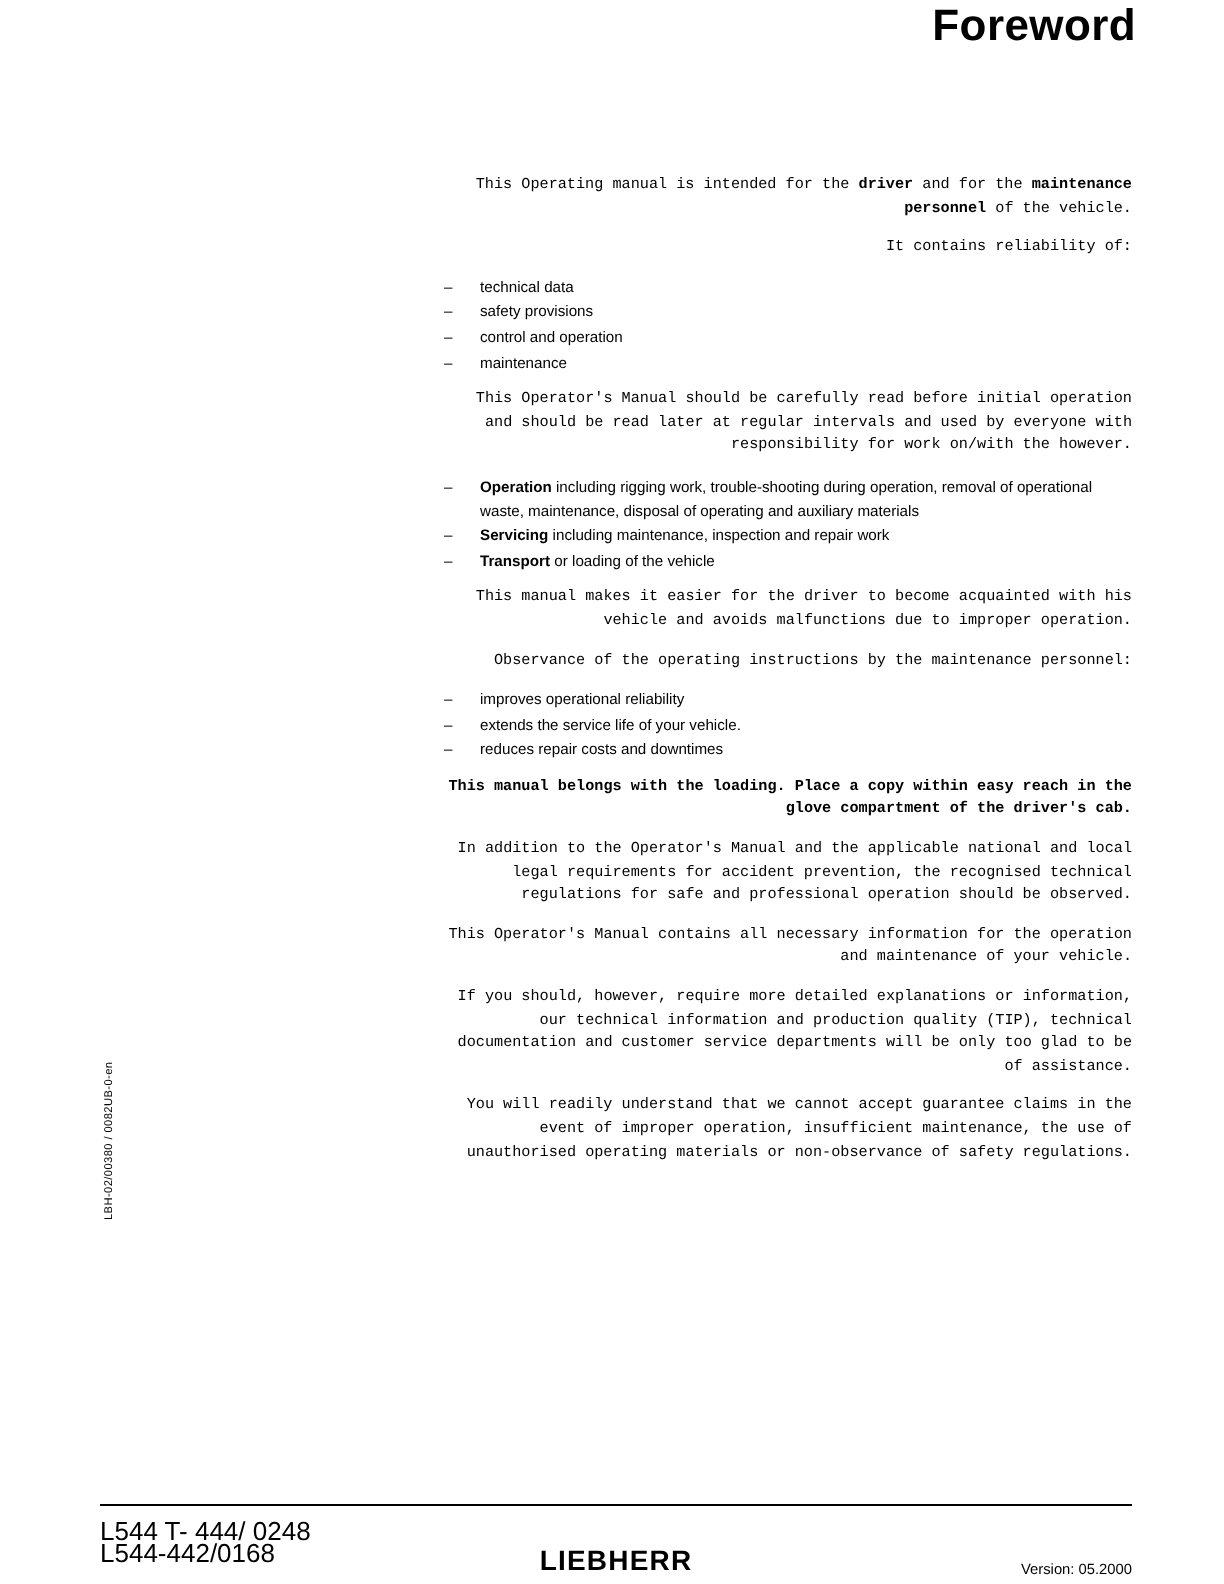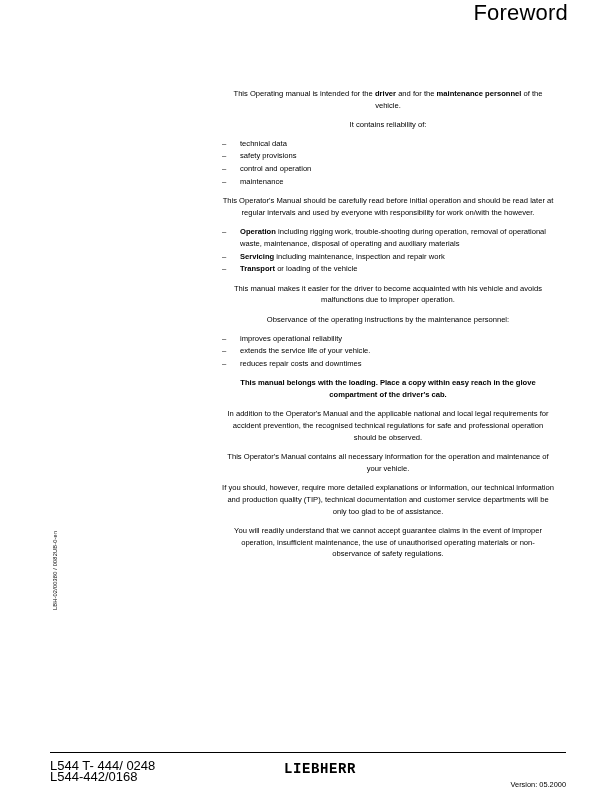--- a/index.html
+++ b/index.html
@@ -19,21 +19,21 @@
     position: absolute;
     inset: 0;
   }
 
   
   .doc-title {
     position: absolute;
     top: 0px;
     right: 44px;
     font-size: 22px;
-    font-weight: normal;
+    font-weight: bold;
     letter-spacing: 0.2px;
     line-height: 26px;
   }
 
   
   .side-code {
     position: absolute;
     left: 52px;
     top: 610px;
     font-size: 5.6px;
@@ -47,22 +47,23 @@
   
   .content {
     position: absolute;
     left: 222px;
     top: 88px;
     width: 344px;
     font-size: 7.6px;
     line-height: 11.6px;
   }
   .para {
-    margin: 0 12px 8px 0;
-    text-align: center;
+    margin: 0 0 8px 0;
+    text-align: right;
+    font-family: Liberation Mono, monospace;
   }
   .para.tight {
     margin-bottom: 7px;
   }
   .para b {
     font-weight: bold;
   }
   .para.bold {
     font-weight: bold;
   }
@@ -106,26 +107,25 @@
     position: absolute;
     left: 0;
     top: 0;
     font-size: 13px;
     line-height: 11px;
   }
   .footer-center {
     position: absolute;
     left: 50%;
     transform: translateX(-50%);
-    top: 1px;
+    top: 12px;
     font-size: 14px;
     font-weight: bold;
     letter-spacing: 0.6px;
-    font-family: Liberation Mono, monospace;
-    margin-left: 12px;
+    font-family: Liberation Sans, sans-serif;
   }
   .footer-right {
     position: absolute;
     right: 0;
     top: 20px;
     font-size: 7.4px;
     margin-left: 28px;
   }
 </style>
 </head>

